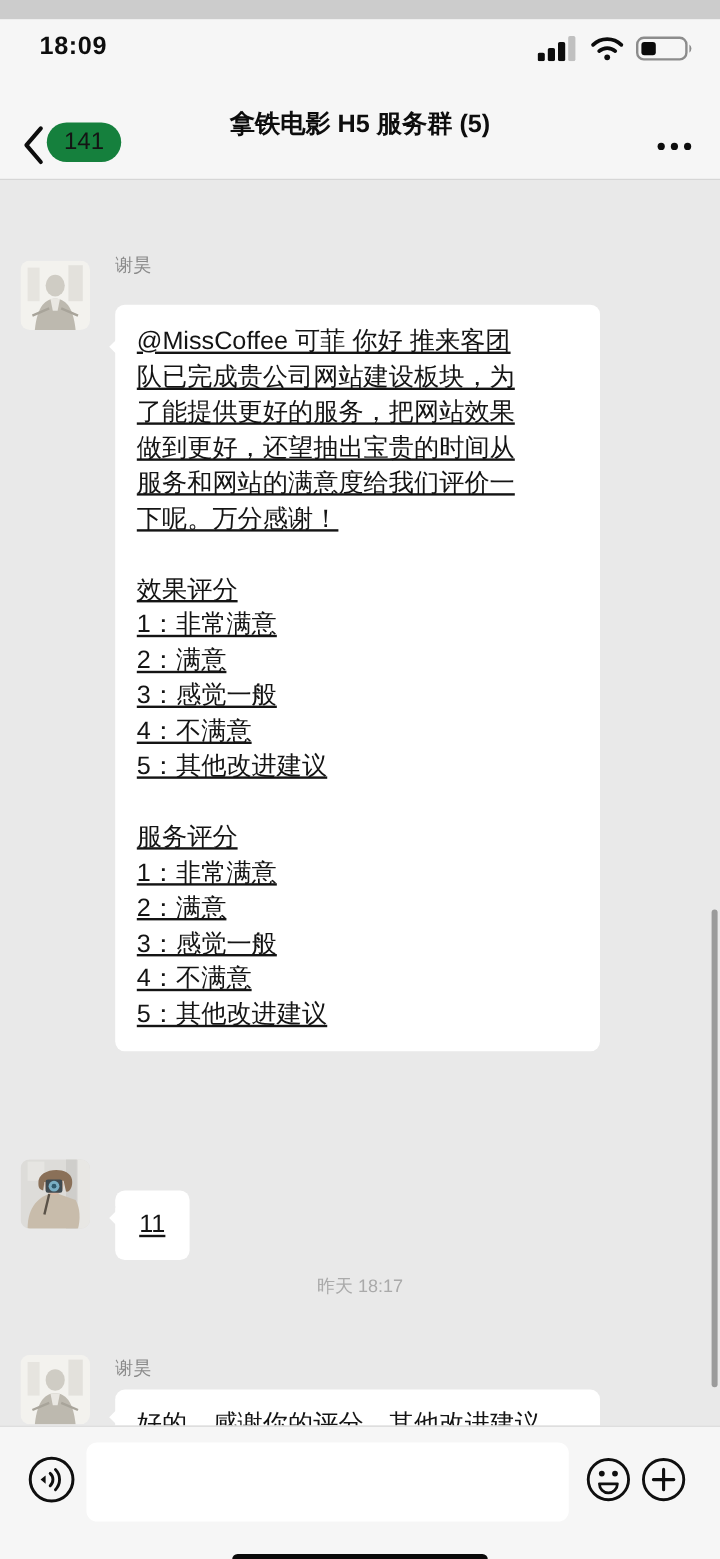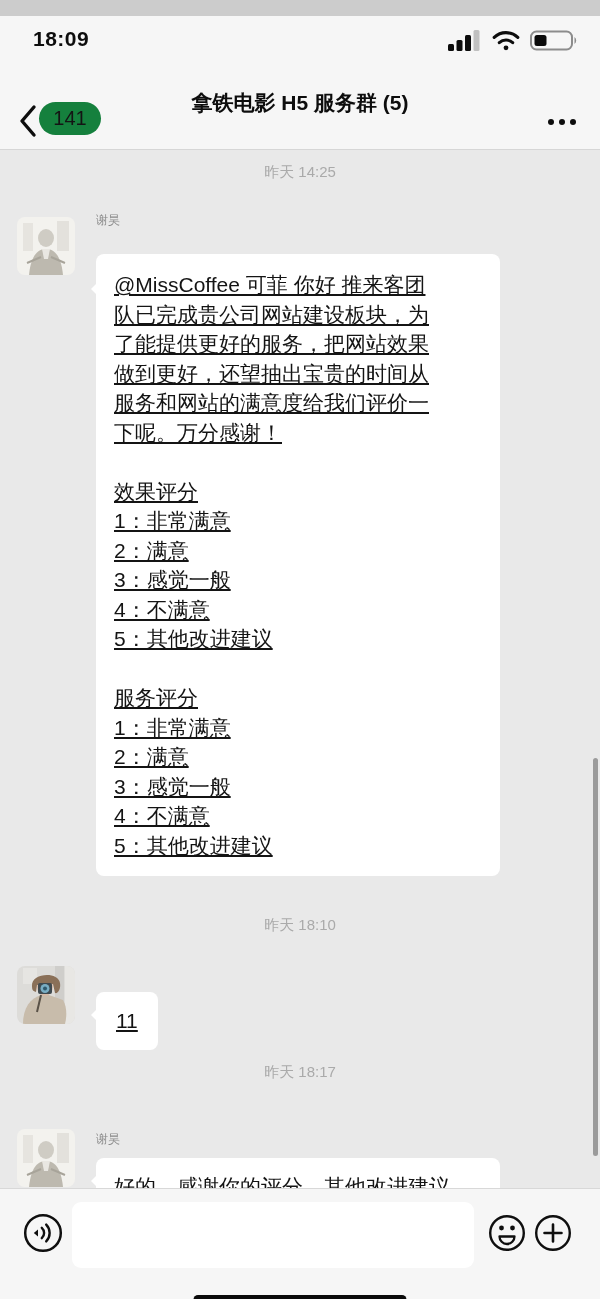--- a/index.html
+++ b/index.html
@@ -18,21 +18,21 @@
   .back-badge{ position:absolute; left:21px; top:0; height:33px; min-width:62px; background:#15803d; border-radius:17px;
     font-size:20px; color:#141414; text-align:center; line-height:33px; padding:0 14px; }
   .nav-title{ position:absolute; left:0; right:0; top:29px; text-align:center; font-size:21px; font-weight:bold; color:#0d0d0d; }
   .more-btn{ position:absolute; right:24px; top:50px; width:46px; height:24px; display:flex; align-items:center; justify-content:flex-end; gap:5px; cursor:pointer;}
   .more-btn i{ width:6px; height:6px; border-radius:50%; background:#0d0d0d; }
 
   
   .chat{ position:absolute; top:134px; left:0; right:0; height:1038px; background:#e9e9e9; overflow:hidden; }
   .timestamp{ position:absolute; left:0; right:0; text-align:center; font-size:15px; color:#aaaaaa; }
   .avatar{ position:absolute; left:17px; width:58px; height:58px; border-radius:8px; overflow:hidden; cursor:pointer; }
-  .sender-name{ position:absolute; left:96px; font-size:12px; color:#8a8a8a; }
+  .sender-name{ position:absolute; left:96px; font-size:15px; color:#8a8a8a; }
   .bubble{ position:absolute; left:96px; background:#ffffff; border-radius:8px; color:#141414; font-size:21px; line-height:29.5px;text-decoration:underline; }
   .bubble::before{ content:""; position:absolute; left:-12px; border:7px solid transparent; border-right-color:#ffffff; }
   .bubble-long{ width:404px; padding:16px 18px; }
   .bubble-long .msg-text{ white-space:pre-line; }
   .bubble-short{ padding:14px 20px; }
   .tail-mid::before{ top:16px; }
   .tail-high::before{ top:28px; }
   .scrollbar-thumb{ position:absolute; right:2px; top:608px; width:5px; height:398px; background:#9b9b9b; border-radius:3px; }
 
   
@@ -89,21 +89,20 @@
     <div class="nav-title">拿铁电影 H5 服务群 (5)</div>
     <div class="more-btn">
       <i></i>
         <i></i>
         <i></i>
     </div>
   </div>
 
   <div class="chat">
 
-    <div class="timestamp" style="top:13px;">昨天 14:25</div>
 
     <div class="avatar" style="top:67px;">
       <svg width="58" height="58" viewBox="0 0 58 58">
         <rect width="58" height="58" fill="#f3f2ee"></rect>
         <rect x="6" y="6" width="10" height="28" fill="#e6e4df"></rect>
         <rect x="40" y="4" width="12" height="30" fill="#e3e1dc"></rect>
         <ellipse cx="29" cy="21" rx="8" ry="9" fill="#cfccc4"></ellipse>
         <path d="M12 58 C14 38 21 32 29 32 C37 32 44 38 46 58 Z" fill="#bdb9af"></path>
         <path d="M25 32 l2 10 h4 l2 -10" fill="#e9e7e2"></path>
         <path d="M10 46 L24 40 M48 46 L34 40" stroke="#a8a49a" stroke-width="2" fill="none"></path>
@@ -126,21 +125,20 @@
 5：其他改进建议
 
 服务评分
 1：非常满意
 2：满意
 3：感觉一般
 4：不满意
 5：其他改进建议</div>
     </div>
 
-    <div class="timestamp" style="top:766px;">昨天 18:10</div>
 
     <div class="avatar" style="top:816px;">
       <svg width="58" height="58" viewBox="0 0 58 58">
         <rect width="58" height="58" fill="#dddcd9"></rect>
         <rect x="38" y="0" width="9" height="58" fill="#cfcecb"></rect>
         <rect x="48" y="0" width="10" height="58" fill="#e8e7e4"></rect>
         <rect x="6" y="2" width="14" height="16" fill="#e6e5e2"></rect>
         <path d="M6 58 C6 40 15 30 29 28 L46 34 C50 41 50 50 48 58 Z" fill="#c8bcab"></path>
         <ellipse cx="28" cy="21" rx="8" ry="9" fill="#d8b9a4"></ellipse>
         <path d="M15 20 C14 7 41 5 43 17 C44 23 41 28 38 27 L36 18 L20 19 L19 26 C16 25 15 24 15 20 Z" fill="#8a7058"></path>

